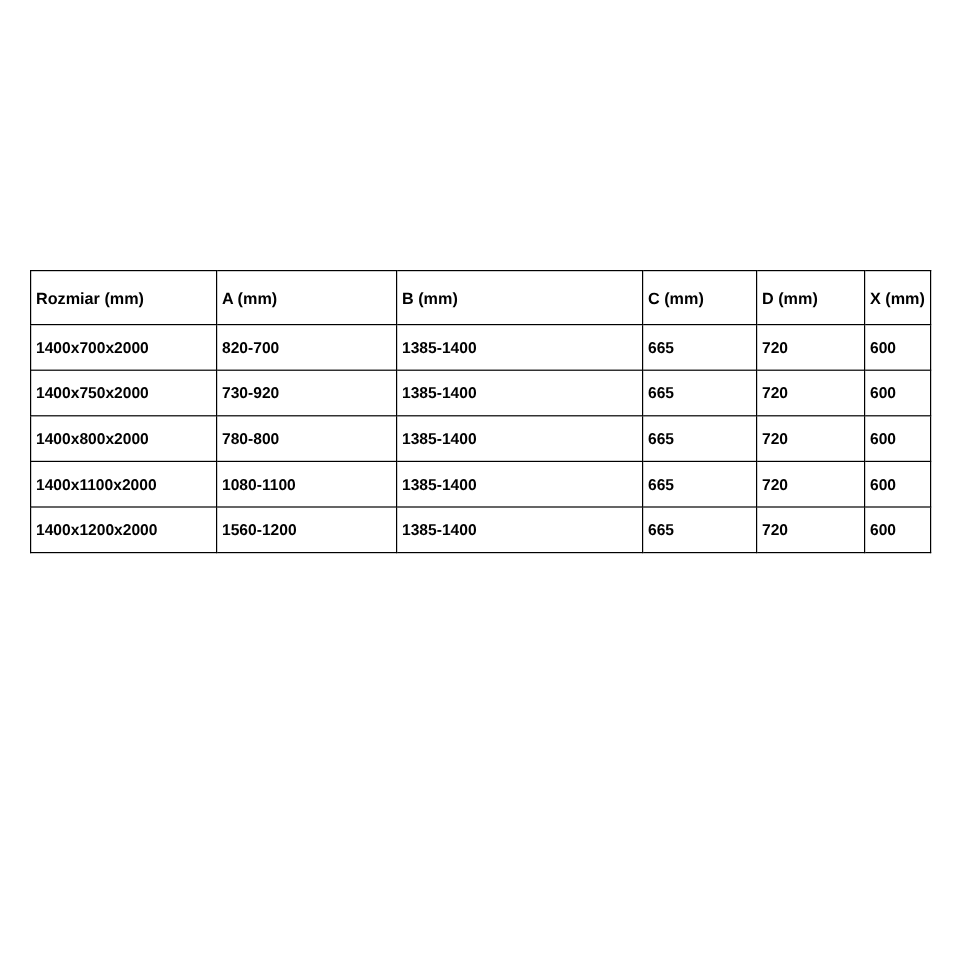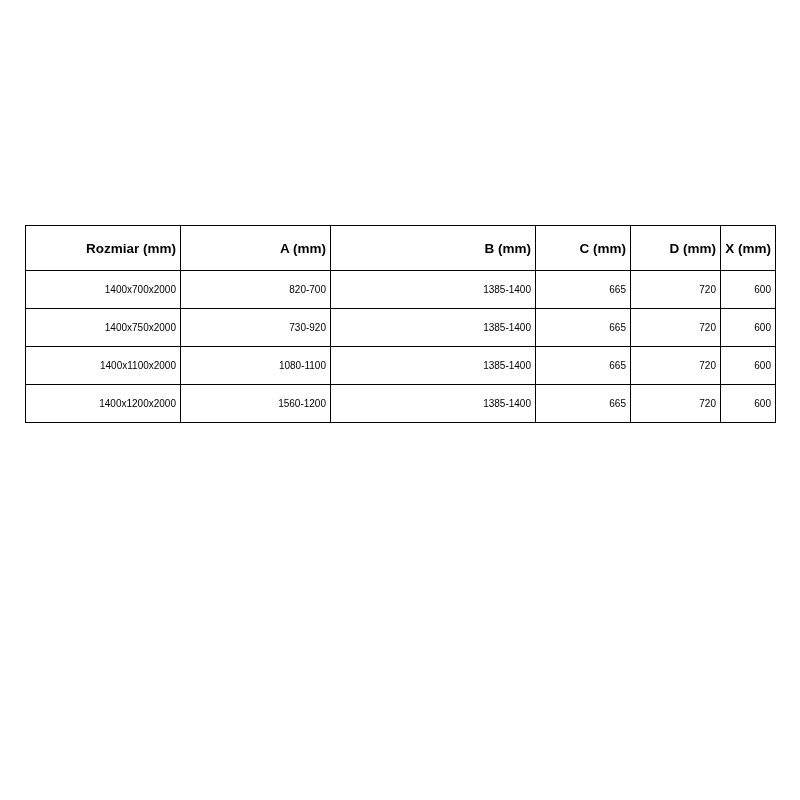--- a/index.html
+++ b/index.html
@@ -22,36 +22,36 @@
     width: 750px;
   }
   table.spec-table {
     border-collapse: collapse;
     width: 750px;
     table-layout: fixed;
   }
   table.spec-table td,
   table.spec-table th {
     border: 1px solid #000000;
-    text-align: right;
+    text-align: left;
     vertical-align: middle;
     font-size: 13px;
     height: 38px;
     padding: 0 4px;
     box-sizing: border-box;
     white-space: nowrap;
   }
   table.spec-table thead th {
     font-weight: bold;
     font-size: 13.5px;
     height: 45px;
   }
   table.spec-table tbody td {
-    font-weight: normal;
-    font-size: 10px;
+    font-weight: bold;
+    font-size: 13px;
   }
   
   col.c0 { width: 155px; }
   col.c1 { width: 150px; }
   col.c2 { width: 205px; }
   col.c3 { width: 95px; }
   col.c4 { width: 90px; }
   col.c5 { width: 55px; }
 </style>
 </head>
@@ -88,20 +88,28 @@
       </tr>
       <tr>
         <td>1400x750x2000</td>
         <td>730-920</td>
         <td>1385-1400</td>
         <td>665</td>
         <td>720</td>
         <td>600</td>
       </tr>
       <tr>
+        <td>1400x800x2000</td>
+        <td>780-800</td>
+        <td>1385-1400</td>
+        <td>665</td>
+        <td>720</td>
+        <td>600</td>
+      </tr>
+      <tr>
         <td>1400x1100x2000</td>
         <td>1080-1100</td>
         <td>1385-1400</td>
         <td>665</td>
         <td>720</td>
         <td>600</td>
       </tr>
       <tr>
         <td>1400x1200x2000</td>
         <td>1560-1200</td>

